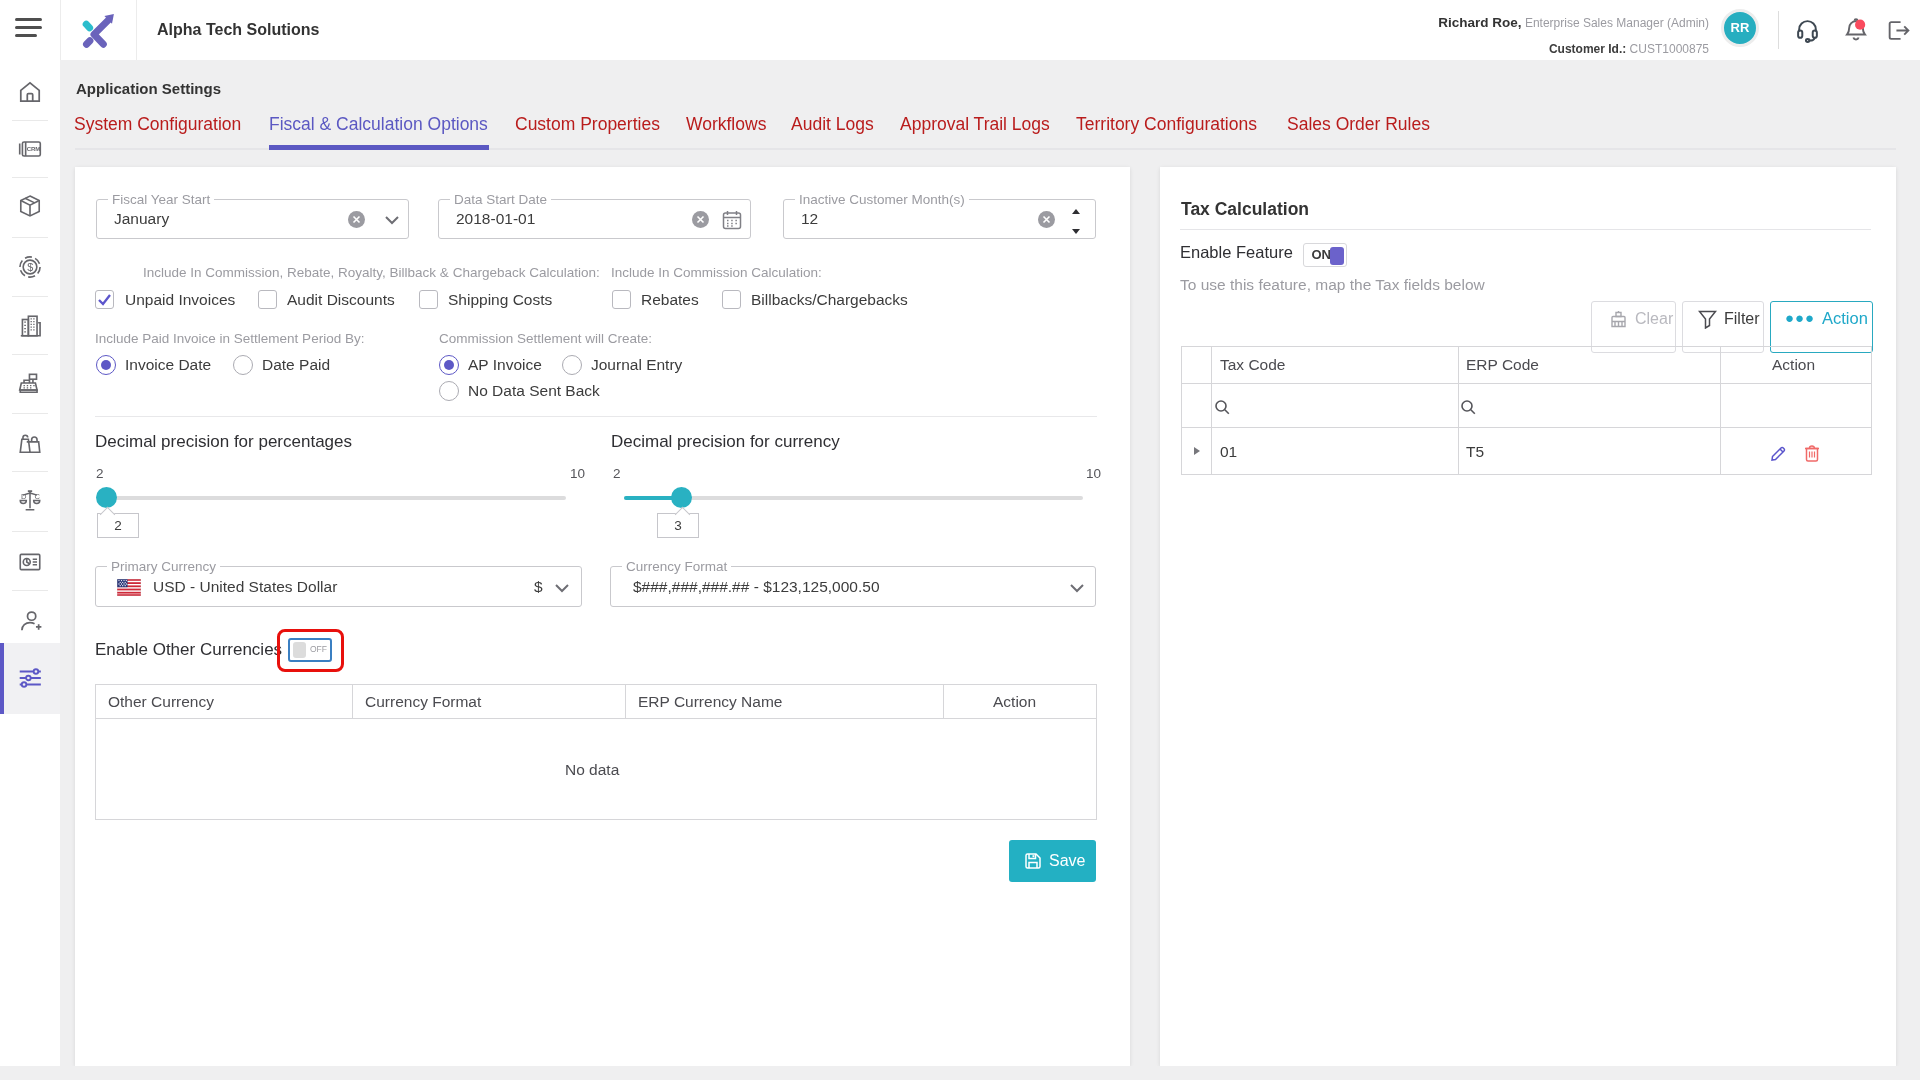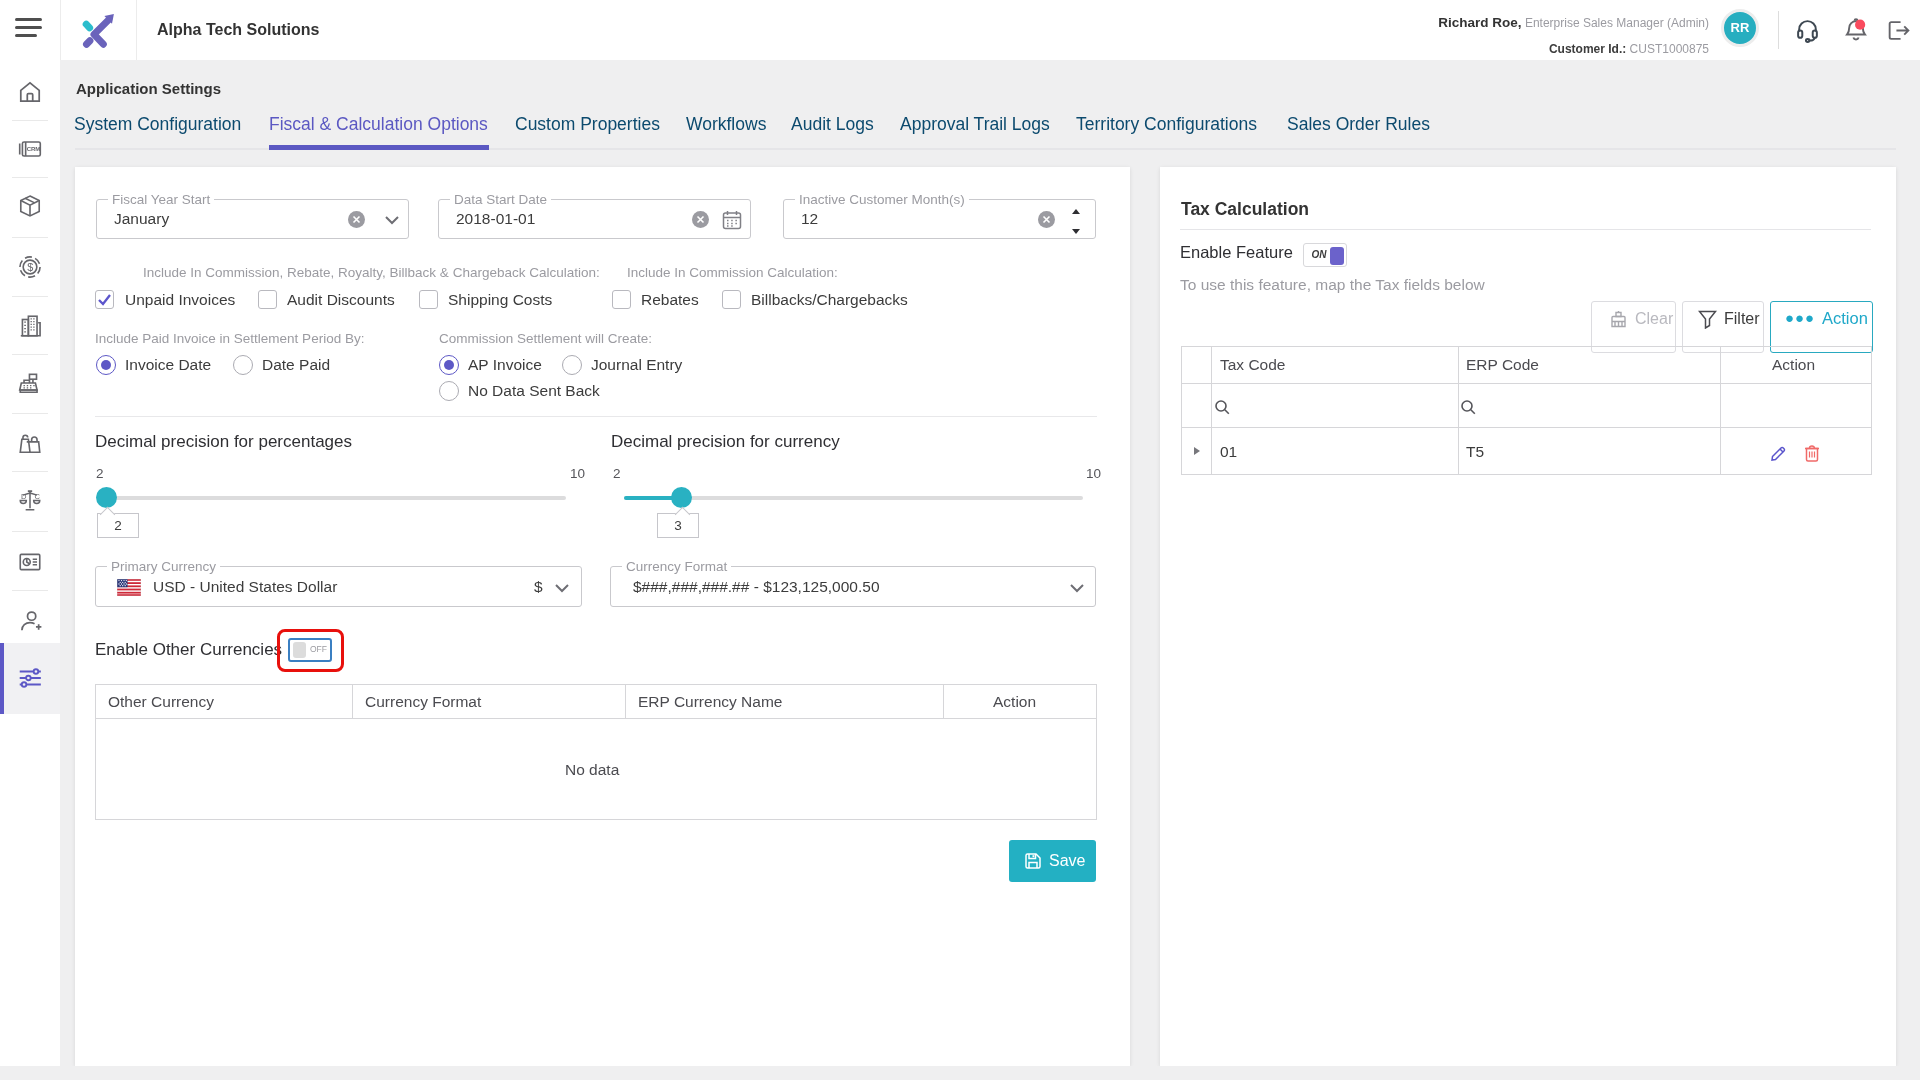--- a/index.html
+++ b/index.html
@@ -17,21 +17,21 @@
 #uinfo .l2 { font-size:12px; color:#9b9ba1; margin-top:12px; white-space:nowrap; }
 #uinfo .l2 b { font-size:12px; color:#3c3c3c; }
 #avatar { position:absolute; left:1721px; top:9px; width:38px; height:38px; border-radius:50%; background:#27aec0; border:3px solid #ededed; color:#fff; font-size:13px; font-weight:bold; text-align:center; line-height:32px; }
 #hdrdiv { position:absolute; left:1778px; top:11px; width:1px; height:38px; background:#ddd; }
 
 #sidebar { position:absolute; left:0; top:60px; width:60px; height:1008px; background:#fff; }
 .sbdiv { position:absolute; left:12px; width:36px; height:1px; background:#e9e9e9; }
 #sbactive { position:absolute; left:0; top:583px; width:60px; height:71px; background:#f1f1f3; border-left:4px solid #5d58c6; }
 
 #pghead { position:absolute; left:76px; top:80px; font-size:15px; font-weight:bold; color:#333; }
-.tab { position:absolute; top:114px; font-size:17.5px; color:#0c4a6e; white-space:nowrap; }
+.tab { position:absolute; top:114px; font-size:17.5px; color:#b91c1c; white-space:nowrap; }
 .tab.active { color:#5b58c2; }
 #tabline { position:absolute; left:75px; top:148px; width:1821px; height:2px; background:#e5e5e8; }
 #tabunder { position:absolute; left:269px; top:145px; width:220px; height:5px; background:#5b58c2; }
 
 #card1 { position:absolute; left:75px; top:167px; width:1055px; height:899px; background:#fff; box-shadow:0 1px 4px rgba(0,0,0,0.10); }
 #card2 { position:absolute; left:1160px; top:167px; width:736px; height:899px; background:#fff; box-shadow:0 1px 4px rgba(0,0,0,0.10); }
 
 .fset { position:absolute; border:1px solid #c9c9cd; border-radius:3px; background:#fff; }
 .fset .lab { position:absolute; top:-8px; left:11px; background:#fff; padding:0 4px; font-size:13.5px; color:#9b9ba1; white-space:nowrap; }
 .fset .val { position:absolute; left:17px; top:0; height:100%; display:flex; align-items:center; font-size:15.5px; color:#3c3c3c; white-space:nowrap; }
@@ -240,21 +240,21 @@
   <span class="val">12</span>
   <svg class="clr" style="left:254px;top:11px;" viewBox="0 0 17 17">
       <circle cx="8.5" cy="8.5" r="8.5" fill="#9b9ba1"></circle>
       <path d="M5.5 5.5 l6 6 M11.5 5.5 l-6 6" stroke="#fff" stroke-width="1.6"></path>
     </svg>
   <div style="position:absolute;left:288px;top:9px;width:0;height:0;border-left:4.5px solid transparent;border-right:4.5px solid transparent;border-bottom:5px solid #2e2e32;"></div>
   <div style="position:absolute;left:288px;top:29px;width:0;height:0;border-left:4.5px solid transparent;border-right:4.5px solid transparent;border-top:5px solid #2e2e32;"></div>
 </div>
 
 <div class="ghead" style="left:95px;top:265px;margin-left:48px;">Include In Commission, Rebate, Royalty, Billback &amp; Chargeback Calculation:</div>
-<div class="ghead" style="left:611px;top:265px;margin-left:16px;">Include In Commission Calculation:</div>
+<div class="ghead" style="left:611px;top:265px;">Include In Commission Calculation:</div>
 
 <div class="cb" style="left:95px;top:290px;">
     <svg width="17" height="17" viewBox="0 0 17 17" style="position:absolute;left:0;top:0;" fill="none" stroke="#5c55cc" stroke-width="2.3">
       <path d="M3 9 l4 4 L14 4"></path>
     </svg>
   </div>
 <div class="lbl" style="left:125px;top:291px;">Unpaid Invoices</div>
 <div class="cb" style="left:258px;top:290px;"></div>
 <div class="lbl" style="left:287px;top:291px;">Audit Discounts</div>
 <div class="cb" style="left:419px;top:290px;"></div>
@@ -364,21 +364,21 @@
     <rect x="7.5" y="2.2" width="1.8" height="2" fill="#fff" stroke="none"></rect>
     <path d="M4 15 V9.5 H12 V15"></path>
   </svg>
   <span style="position:absolute;left:40px;top:0;line-height:42px;font-size:16px;">Save</span>
 </div>
 
 <div class="abs" style="left:1181px;top:199px;font-size:17.5px;font-weight:bold;color:#333;">Tax Calculation</div>
 <div class="abs" style="left:1180px;top:229px;width:691px;height:1px;background:#e5e5e8;"></div>
 <div class="abs" style="left:1180px;top:243px;font-size:16.5px;color:#2f2f33;">Enable Feature</div>
 <div class="tgl" style="left:1303px;top:243px;border:1px solid #d8d8db;">
-  <span style="position:absolute;left:3px;top:0;width:24px;text-align:center;line-height:22px;font-size:10px;font-weight:bold;color:#3c3c3c;font-style:italic;">ON</span>
+  <span style="position:absolute;left:3px;top:0;width:24px;text-align:right;line-height:22px;font-size:13px;font-weight:bold;color:#3c3c3c;">ON</span>
   <div class="knob" style="left:26px;background:#6b62cb;"></div>
 </div>
 <div class="abs" style="left:1180px;top:276px;font-size:15.5px;color:#9b9ba1;">To use this feature, map the Tax fields below</div>
 
 <div class="btn" style="left:1591px;top:301px;width:85px;">
   <svg style="position:absolute;left:17px;top:8px;" width="19" height="19" viewBox="0 0 19 19" fill="none" stroke="#a7a7ad" stroke-width="1.4">
     <path d="M7 2.5 h5 v4 h-5 z M9.5 1 v1.5"></path>
     <path d="M4 6.5 h11 a1 1 0 0 1 1 1 V16.5 H3 V7.5 a1 1 0 0 1 1-1 z"></path>
     <path d="M6 12 v4.5 M9.5 12 v4.5 M13 12 v4.5 M3 11.5 h13"></path>
   </svg>

